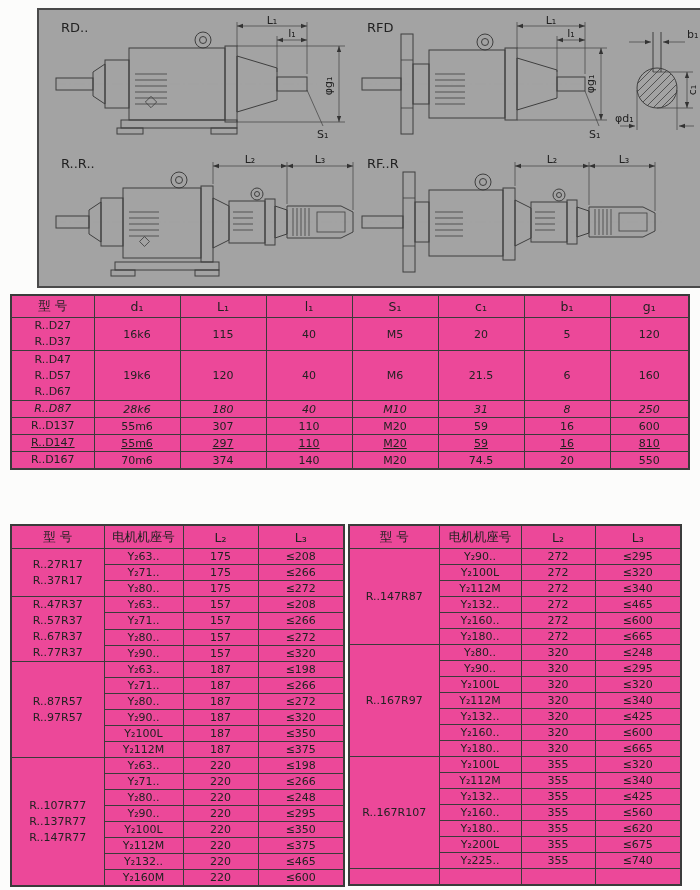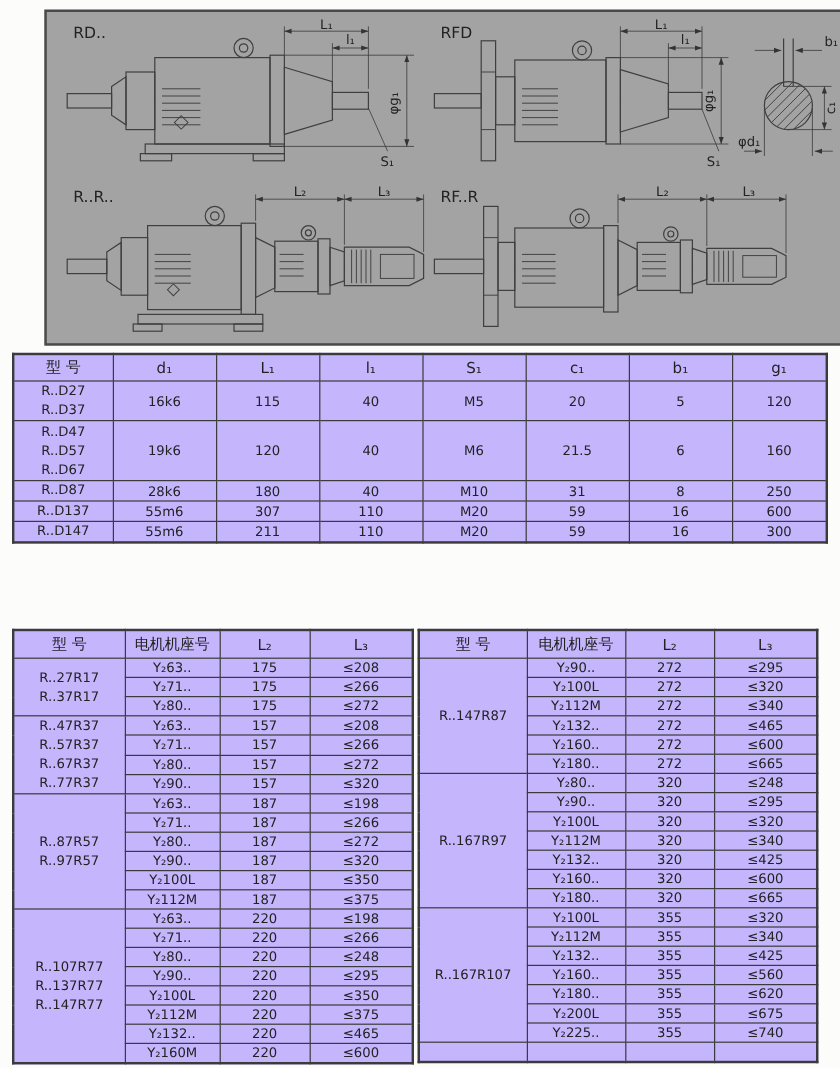--- a/index.html
+++ b/index.html
@@ -11,21 +11,21 @@
   .dwg{position:absolute;overflow:visible;}
   .ml{stroke:#3f3f3f;fill:none;stroke-width:1;}
   .mlt{stroke:#3f3f3f;fill:none;stroke-width:0.8;}
   .dl{stroke:#3f3f3f;fill:none;stroke-width:0.7;}
   .cl{stroke:#a3a3a3;fill:none;stroke-width:0.6;stroke-dasharray:11 3 2 3;}
   svg text{font-family:"DejaVu Sans",sans-serif;fill:#222;}
   .dlabel{font-size:11px;}
   .dtitle{font-size:13px;}
   
   table.tbl{border-collapse:collapse;table-layout:fixed;position:absolute;
-            background:#c4b5fd;}
+            background:#ec4899;}
   .tbl th,.tbl td{border:1px solid #3b3b3b;text-align:center;vertical-align:middle;
             padding:0;font-size:11px;font-weight:normal;overflow:hidden;}
   .tbl th{font-size:12.5px;}
   .tbl{border:2px solid #3b3b3b;}
   .dim-tbl{left:10px;top:294px;width:680px;}
   .dim-tbl th{height:21px;}
   .motor-tbl th{height:22px;}
   .motor-tbl td{height:15px;}
   .motor-left{left:10px;top:524px;width:334px;}
   .motor-right{left:348px;top:524px;width:332px;}
@@ -282,21 +282,21 @@
             <div>R..D67</div>
           </td>
           <td>19k6</td>
           <td>120</td>
           <td>40</td>
           <td>M6</td>
           <td>21.5</td>
           <td>6</td>
           <td>160</td>
         </tr>
-        <tr style="height: 16px;">
+        <tr style="height: 16px; font-style: italic;">
           <td class="model-cell">
             <div>R..D87</div>
           </td>
           <td>28k6</td>
           <td>180</td>
           <td>40</td>
           <td>M10</td>
           <td>31</td>
           <td>8</td>
           <td>250</td>
@@ -306,31 +306,43 @@
             <div>R..D137</div>
           </td>
           <td>55m6</td>
           <td>307</td>
           <td>110</td>
           <td>M20</td>
           <td>59</td>
           <td>16</td>
           <td>600</td>
         </tr>
-        <tr style="height: 16px;">
+        <tr style="height: 16px; text-decoration: underline;">
           <td class="model-cell">
             <div>R..D147</div>
           </td>
           <td>55m6</td>
-          <td>211</td>
+          <td>297</td>
           <td>110</td>
           <td>M20</td>
           <td>59</td>
           <td>16</td>
-          <td>300</td>
+          <td>810</td>
+        </tr>
+        <tr style="height: 16px;">
+          <td class="model-cell">
+            <div>R..D167</div>
+          </td>
+          <td>70m6</td>
+          <td>374</td>
+          <td>140</td>
+          <td>M20</td>
+          <td>74.5</td>
+          <td>20</td>
+          <td>550</td>
         </tr>
       </tbody>
   </table>
 
   <table class="tbl motor-tbl motor-left">
     <colgroup>
       <col style="width:93px">
         <col style="width:79px">
         <col style="width:75px">
         <col style="width:86px">

